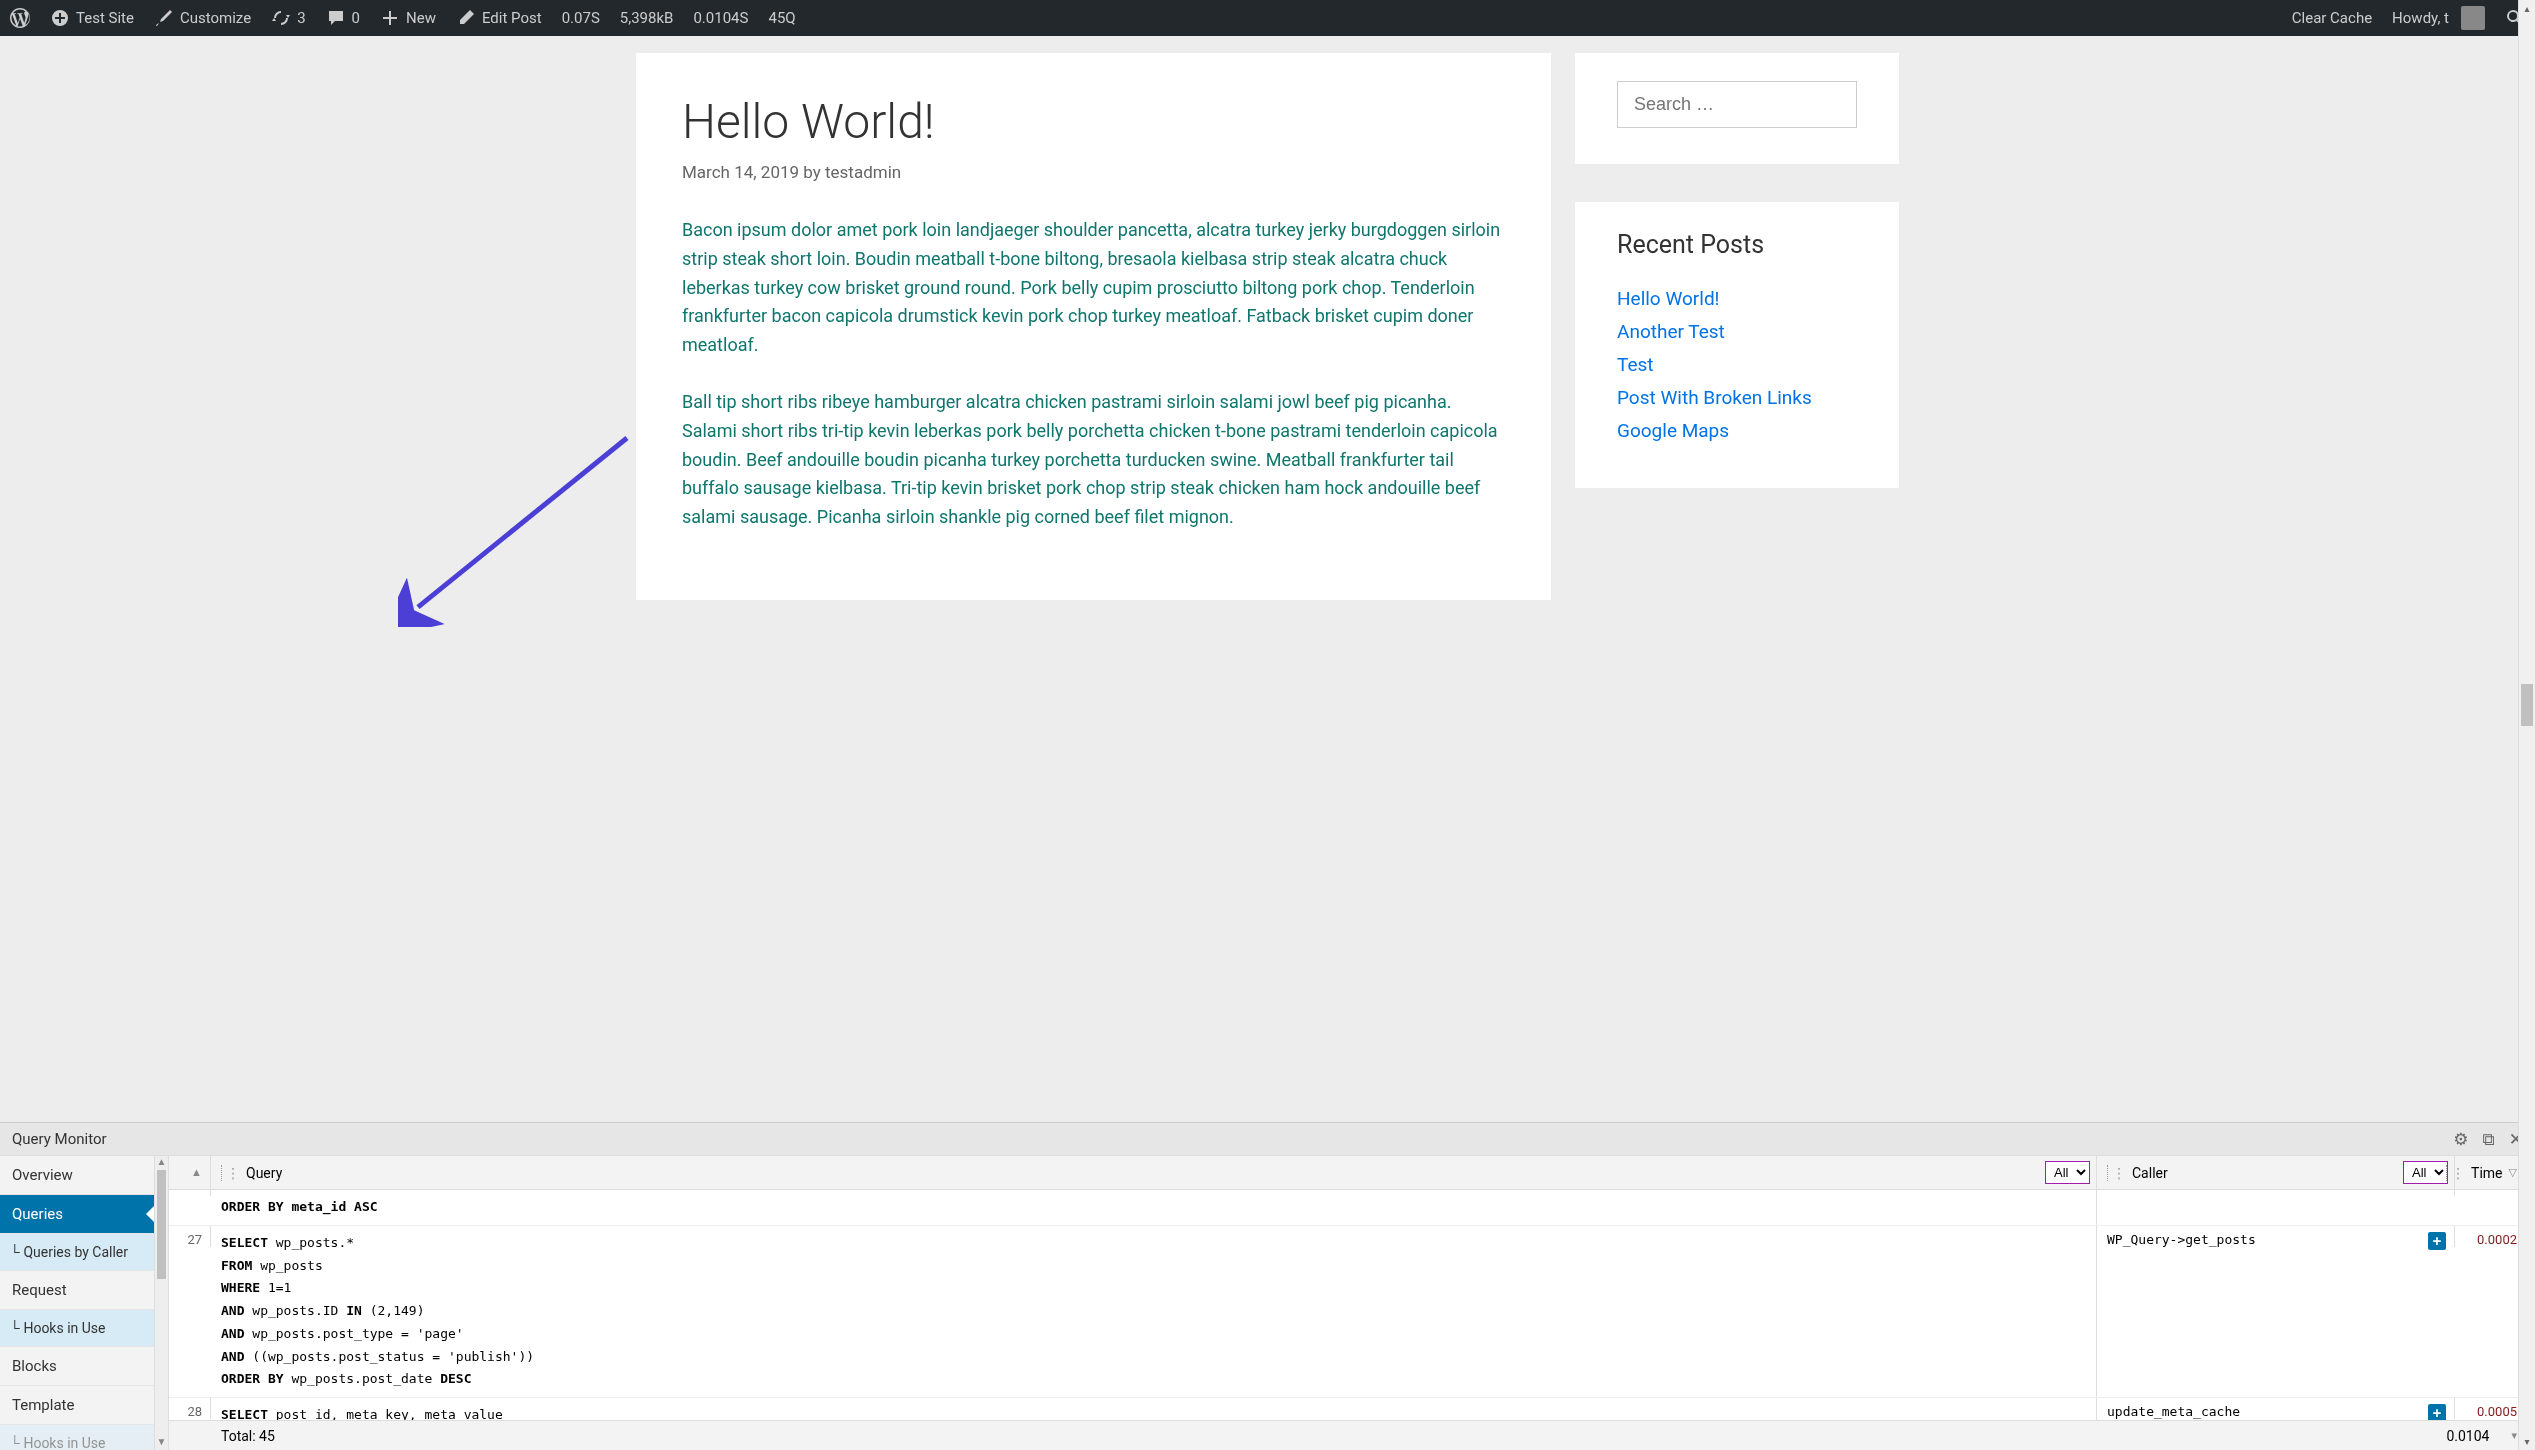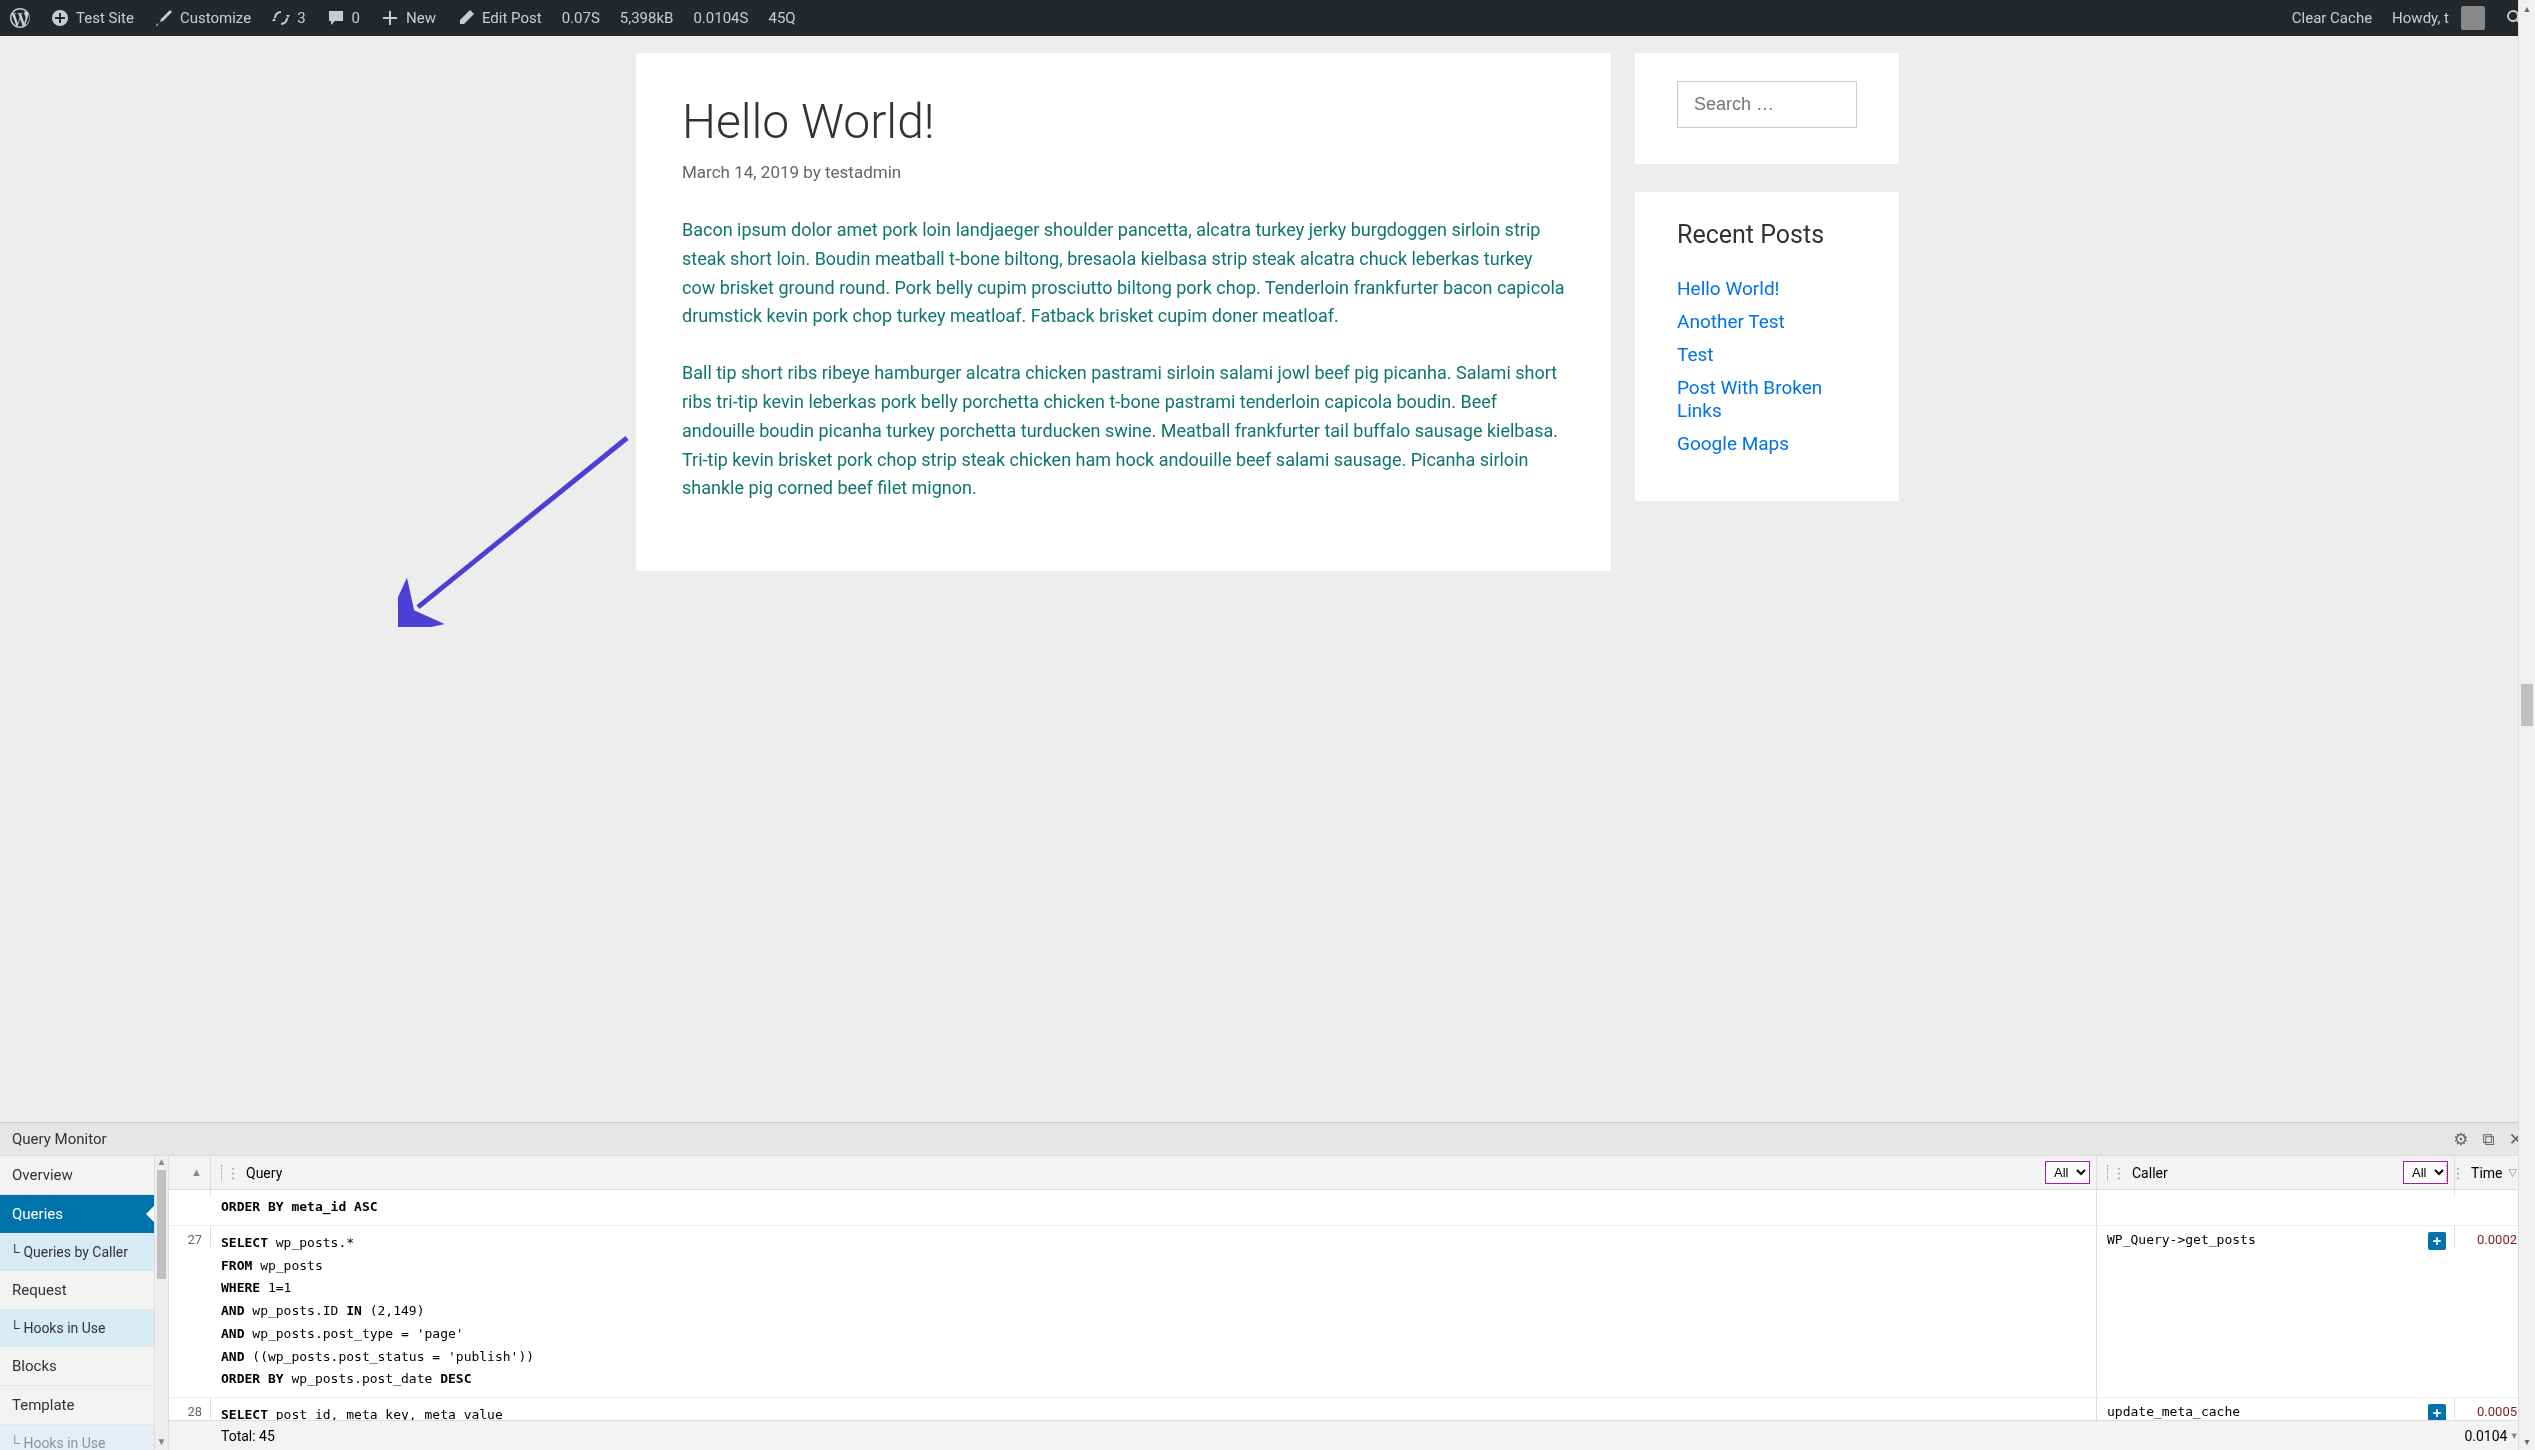--- a/index.html
+++ b/index.html
@@ -13,21 +13,21 @@
     .admin-avatar { width: 24px; height: 24px; background: #888; border-radius: 2px; margin-left: 6px; }
     
     
     .page-wrap { background: #ededed; height: calc(100vh - 36px - 328px); overflow-y: auto; padding: 0; position: relative; }
     .content-container { max-width: 1297px; margin: 0 auto; display: flex; gap: 24px; padding: 17px; }
     .main-content { background: #fff; flex: 1; padding: 40px 46px; }
     .post-title { font-size: 48px; font-weight: 300; color: #333; margin-bottom: 12px; }
     .post-meta { color: #666; font-size: 17px; margin-bottom: 34px; }
     .post-body p { font-size: 18px; color: #0f766e; line-height: 1.6; margin-bottom: 28px; }
     
-    .sidebar { width: 264px; display: flex; flex-direction: column; gap: 28px; }
+    .sidebar { width: 324px; display: flex; flex-direction: column; gap: 38px; }
     .widget { background: #fff; padding: 28px 42px 36px; }
     .search-input { width: 100%; padding: 12px 16px; border: 1px solid #ccc; font-size: 18px; color: #666; }
     .widget-title { font-size: 25px; font-weight: 400; color: #333; margin-bottom: 28px; }
     .recent-list { list-style: none; }
     .recent-list li { margin-bottom: 10px; }
     .recent-list a { color: #0073e6; text-decoration: none; font-size: 19px; }
     
     
     .qm-panel { position: fixed; bottom: 0; left: 0; right: 0; height: 328px; background: #f3f3f3; border-top: 1px solid #ccc; display: flex; flex-direction: column; }
     .qm-header { display: flex; justify-content: space-between; align-items: center; padding: 6px 12px; border-bottom: 1px solid #ddd; background:#e6e6e6; }
@@ -64,21 +64,21 @@
     .qm-row .qm-col-query { font-family: Consolas, Monaco, monospace; align-items: flex-start; padding: 6px 10px; }
     .qm-row .qm-col-query pre { white-space: pre-wrap; line-height: 1.75; }
     .qm-row .qm-col-query .kw { font-weight: bold; }
     .qm-row .qm-col-caller { align-items: center; padding-top: 6px; font-family: Consolas, Monaco, monospace; position: relative; }
     .qm-row .qm-col-time { align-items: flex-start; padding-top: 6px; color: #7f1d1d; }
     .qm-expand { position: absolute; right: 8px; top: 6px; width: 18px; height: 18px; background: #0073aa; color: #fff; font-weight: bold; display:flex; align-items:center; justify-content:center; cursor:pointer; font-size:14px; border-radius: 2px; }
     
     .qm-footer { display: flex; border-top: 1px solid #ddd; background:#f3f3f3; height: 30px; align-items: center; font-size: 14px; }
     .qm-footer .qm-col-num { visibility:hidden; }
     .qm-footer-total { flex: 1; padding-left: 10px; }
-    .qm-footer-time { width: 80px; text-align: right; padding-right: 18px; display:flex; align-items:center; gap:4px; justify-content:flex-end; }
+    .qm-footer-time { width: 80px; text-align: right; padding-right: 18px; display:flex; align-items:center; gap:22px; justify-content:flex-end; }
     
     
     .arrow-svg { position: absolute; pointer-events: none; z-index: 100; }
     
     
     .browser-scroll { position: fixed; right: 0; top: 0; bottom: 0; width: 17px; background: #f0f0f0; border-left: 1px solid #ddd; z-index: 200; }
     .bs-arrow { height: 17px; text-align: center; font-size: 10px; color: #666; cursor: pointer; display:flex; align-items:center; justify-content:center; }
     .bs-track { position: absolute; top: 17px; bottom: 17px; left:0; right:0; }
     .bs-thumb { position: absolute; left: 2px; right: 2px; top: 667px; height: 42px; background: #c0c0c0; }
   </style>

